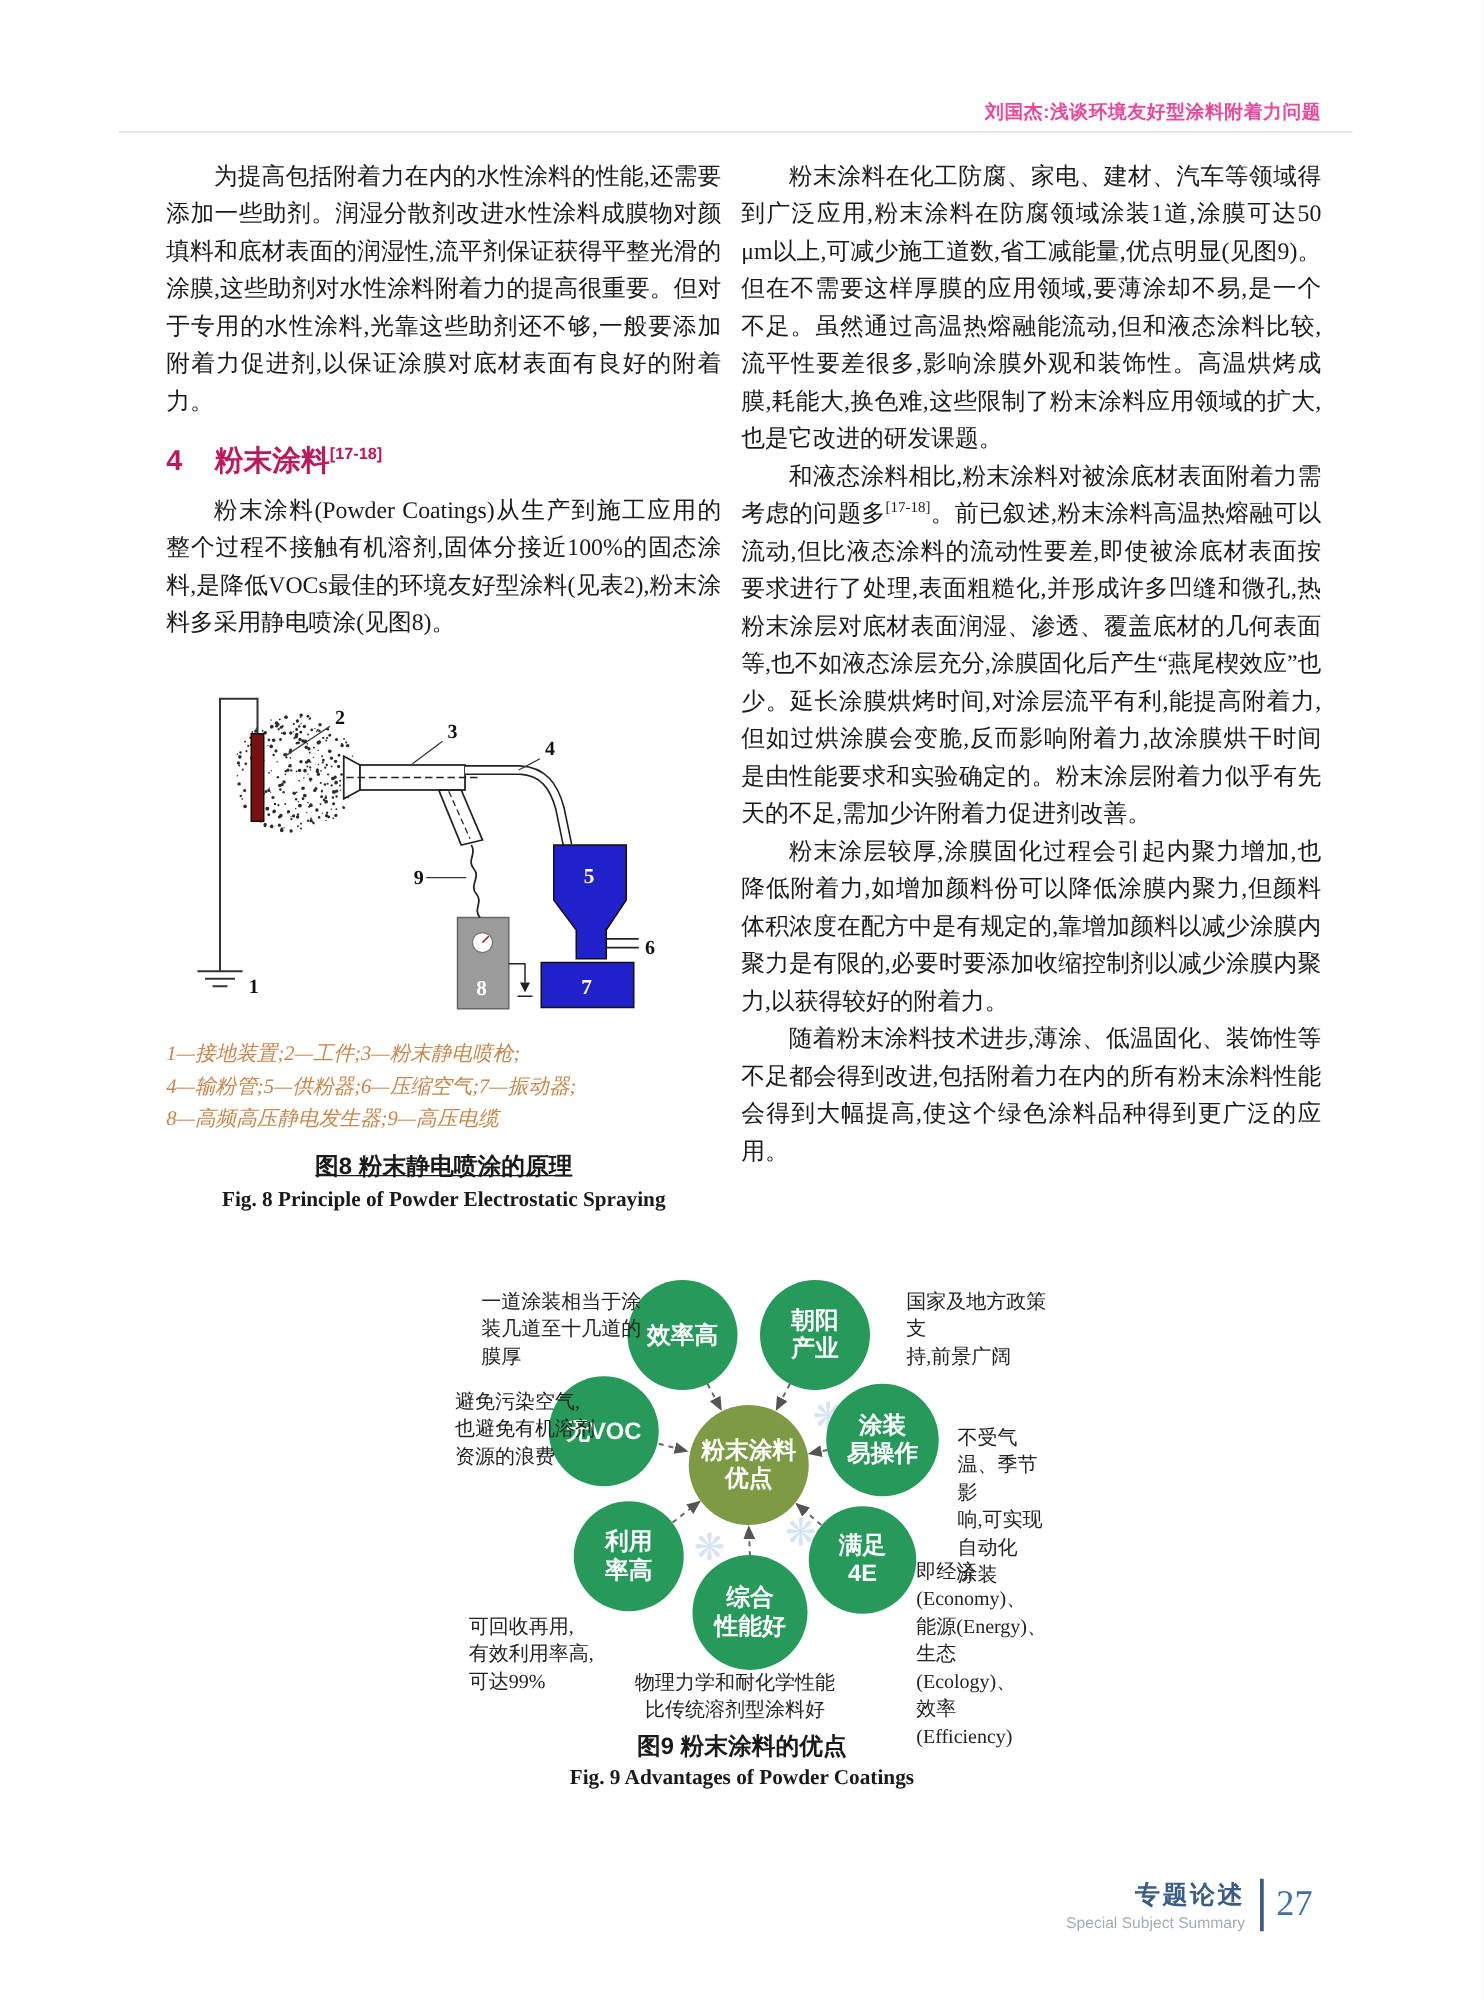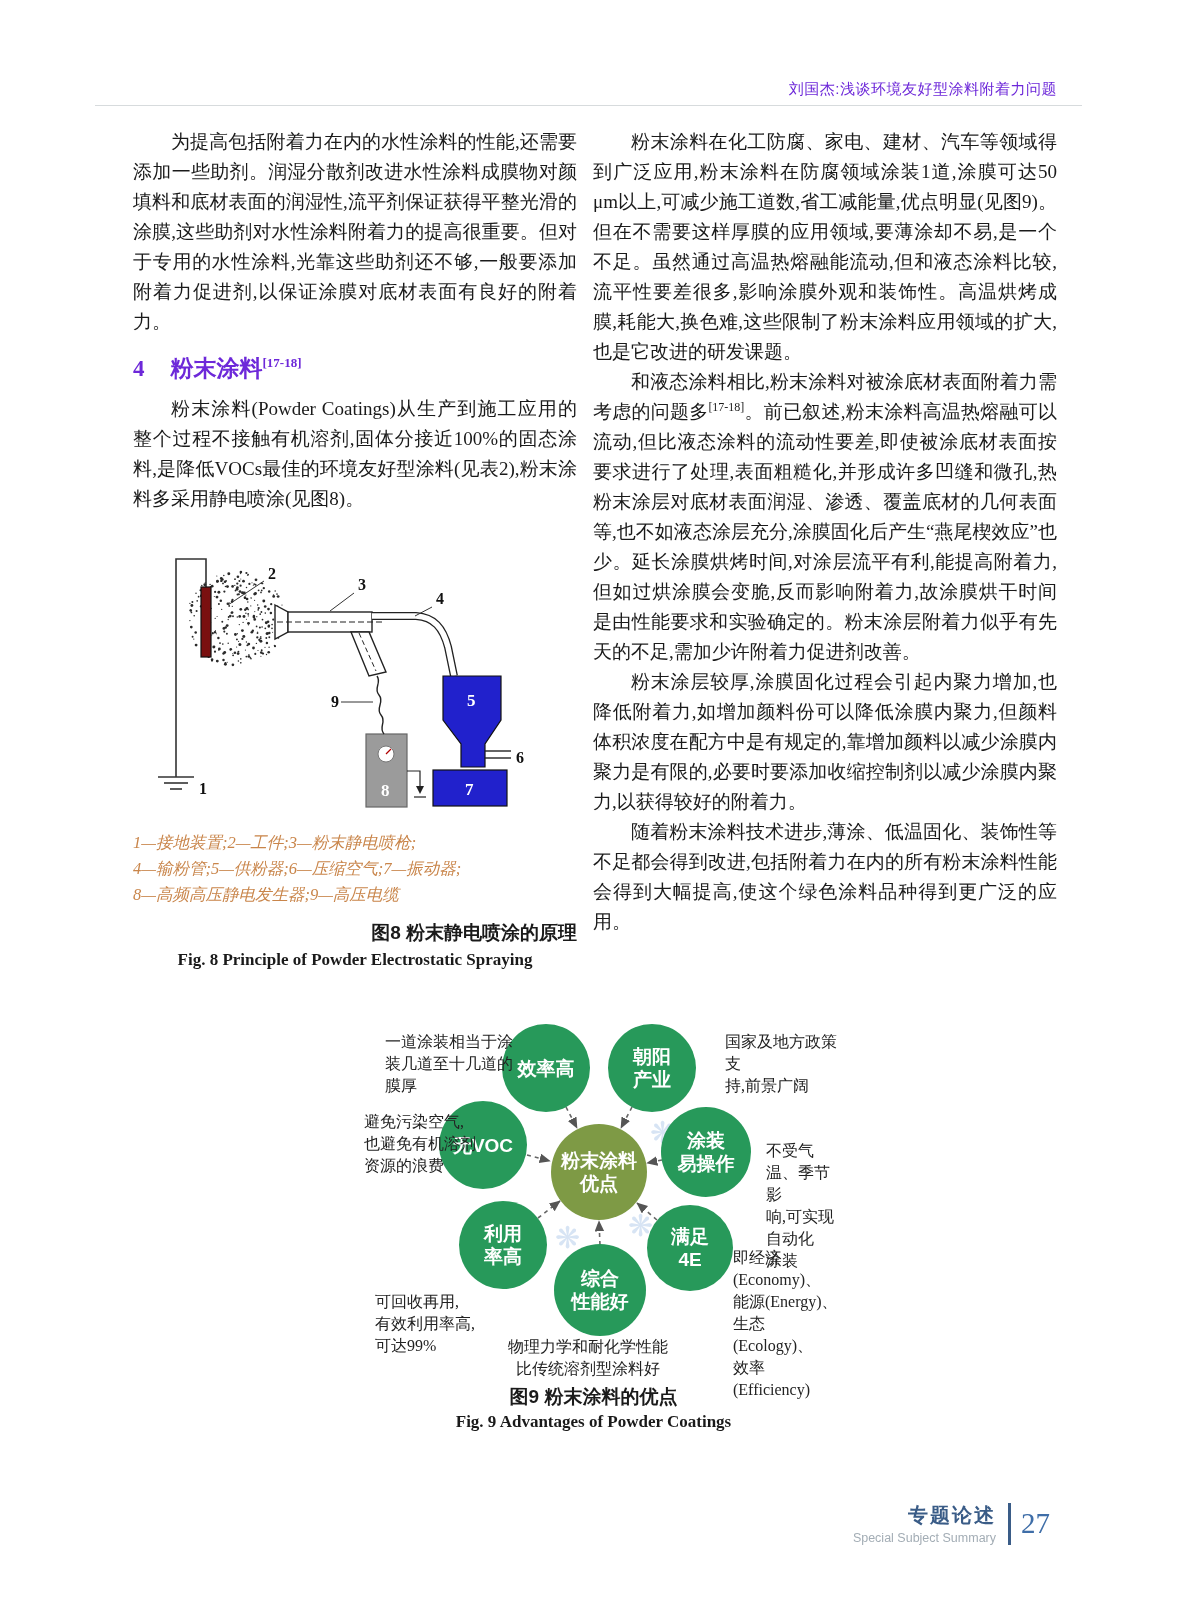--- a/index.html
+++ b/index.html
@@ -1,39 +1,39 @@
 <!DOCTYPE html>
 <html><head>
 <meta charset="utf-8">
 <style>
   html,body{margin:0;padding:0;background:#f2f2f2;}
   #page{position:relative;width:1187px;height:1600px;background:#ffffff;margin:0 auto;
         font-family:"Liberation Serif","DejaVu Serif",serif;color:#1a1a1a;overflow:hidden;
         box-shadow:0 0 4px rgba(0,0,0,.15);}
   
-  .header-text{position:absolute;top:80px;right:130px;font-size:15px;color:#6d28d9;
-               font-family:"Liberation Sans","DejaVu Sans",sans-serif;letter-spacing:.5px;}
+  .header-text{position:absolute;top:80px;right:130px;font-size:15px;color:#ec4899;
+               font-family:"Liberation Sans","DejaVu Sans",sans-serif;letter-spacing:.5px;font-weight:bold;}
   .header-line{position:absolute;top:105px;left:95px;right:105px;border-top:1.5px solid #d7dbdd;}
   
   .col{position:absolute;top:127px;}
   .col-left{left:133px;width:444px;}
   .col-right{left:593px;width:464px;}
   p.body{margin:0;font-size:19px;line-height:30px;text-align:justify;text-indent:2em;}
   p.body sup{font-size:12px;line-height:0;}
-  .section-head{margin:16px 0 10px 0;color:#6d28d9;
-                font-family:Liberation Serif, serif;font-weight:bold;font-size:23px;}
+  .section-head{margin:16px 0 10px 0;color:#be185d;
+                font-family:Liberation Sans, sans-serif;font-weight:bold;font-size:23px;}
   .section-head .sec-num{margin-right:26px;}
   .section-head sup{font-size:13px;}
   
   .fig8{margin-top:10px;}
   .fig8 svg{display:block;}
   .fig8-legend{margin-top:6px;text-align:left;color:#c9854a;font-style:italic;
                font-size:16.5px;line-height:26px;}
-  .figcap-cn{margin-top:12px;text-align:right;font-weight:bold;font-size:19px;
-             font-family:"Liberation Sans","DejaVu Sans",sans-serif;}
+  .figcap-cn{margin-top:12px;text-align:center;font-weight:bold;font-size:19px;
+             font-family:"Liberation Sans","DejaVu Sans",sans-serif;text-decoration:underline;}
   .figcap-en{margin-top:4px;text-align:center;font-weight:bold;font-size:17px;
              font-family:"Liberation Serif","DejaVu Serif",serif;}
   
   .fig9{position:absolute;left:360px;top:995px;width:480px;height:375px;}
   .fig9 svg.connectors{position:absolute;left:0;top:0;}
   .f9c{position:absolute;border-radius:50%;display:flex;align-items:center;justify-content:center;
        color:#ffffff;font-weight:bold;text-align:center;white-space:pre-line;
        font-family:"Liberation Sans","DejaVu Sans",sans-serif;font-size:19px;line-height:23px;}
   .f9-green{background:#27995a;}
   .f9-center{background:#7e9a45;}

